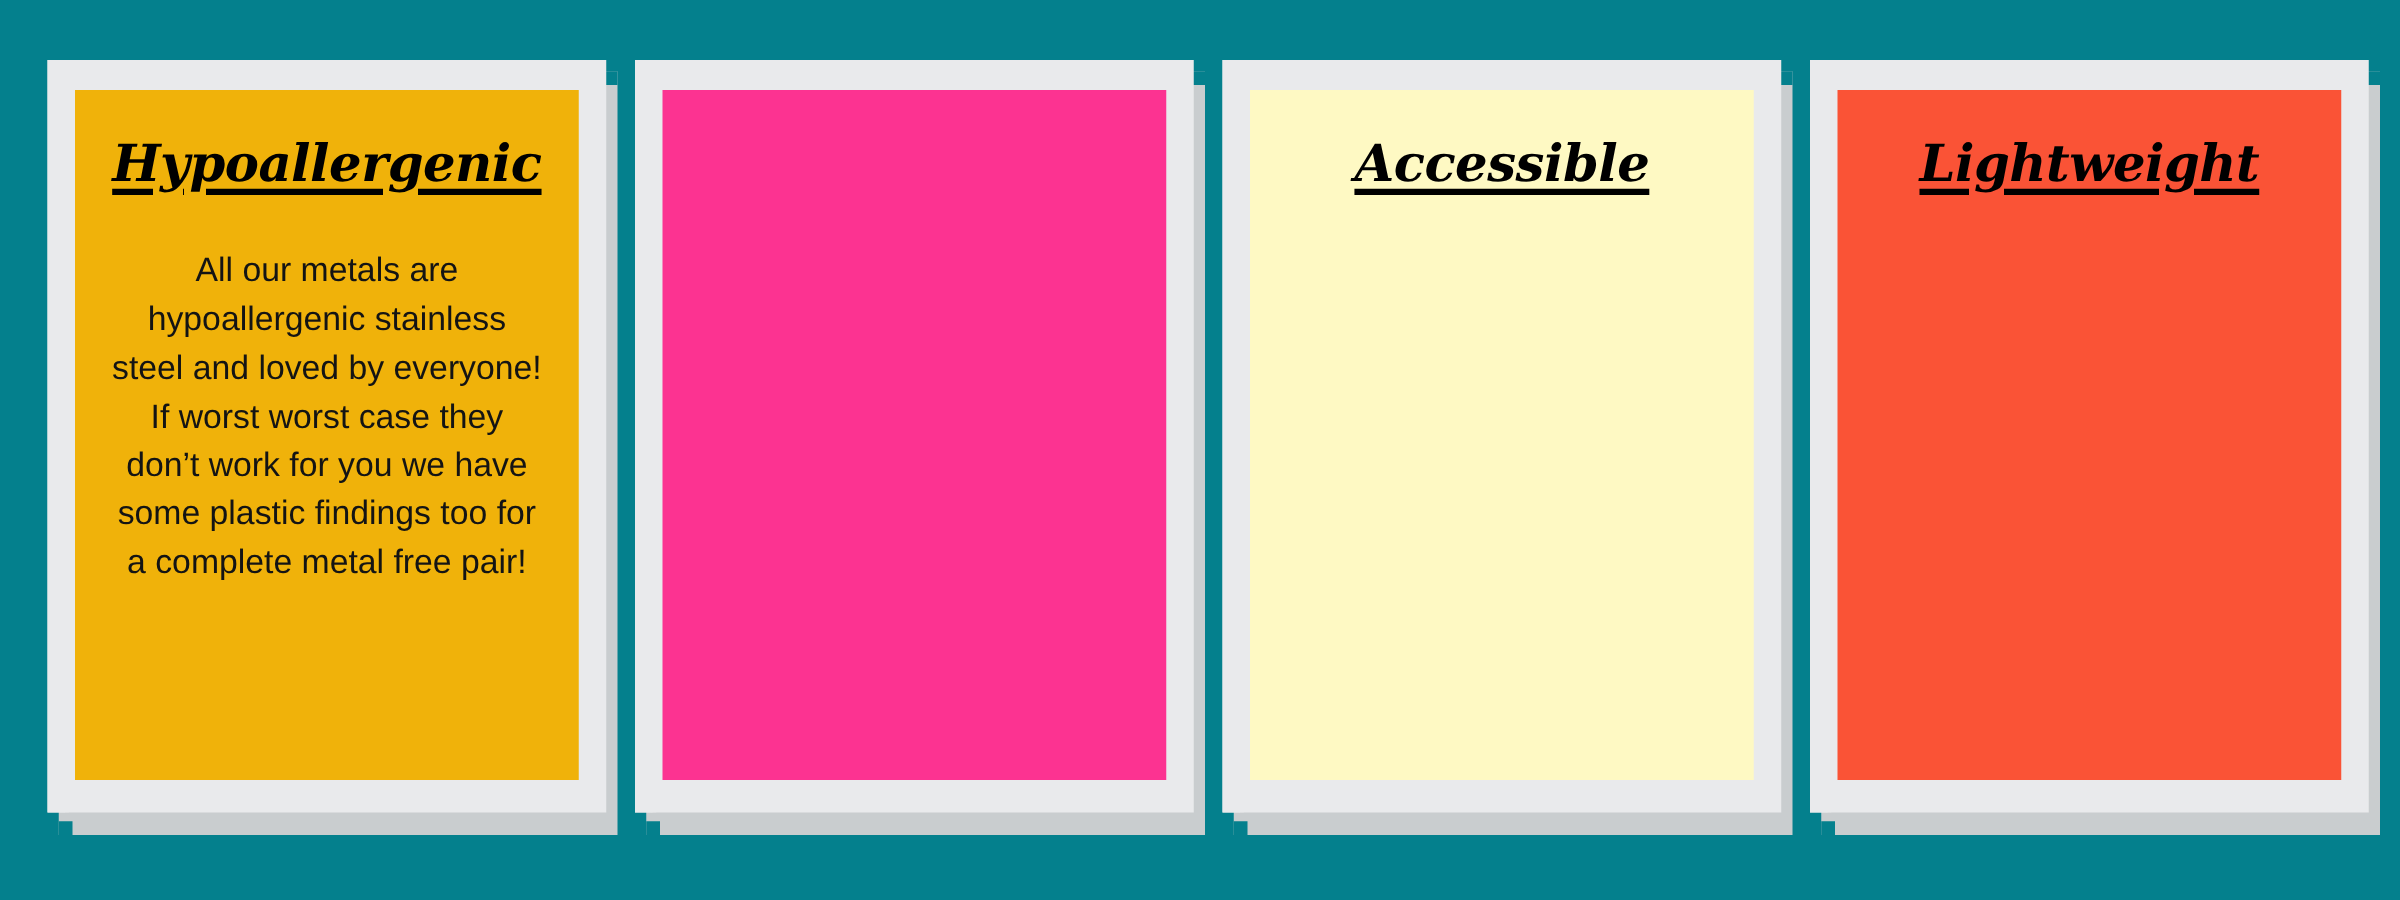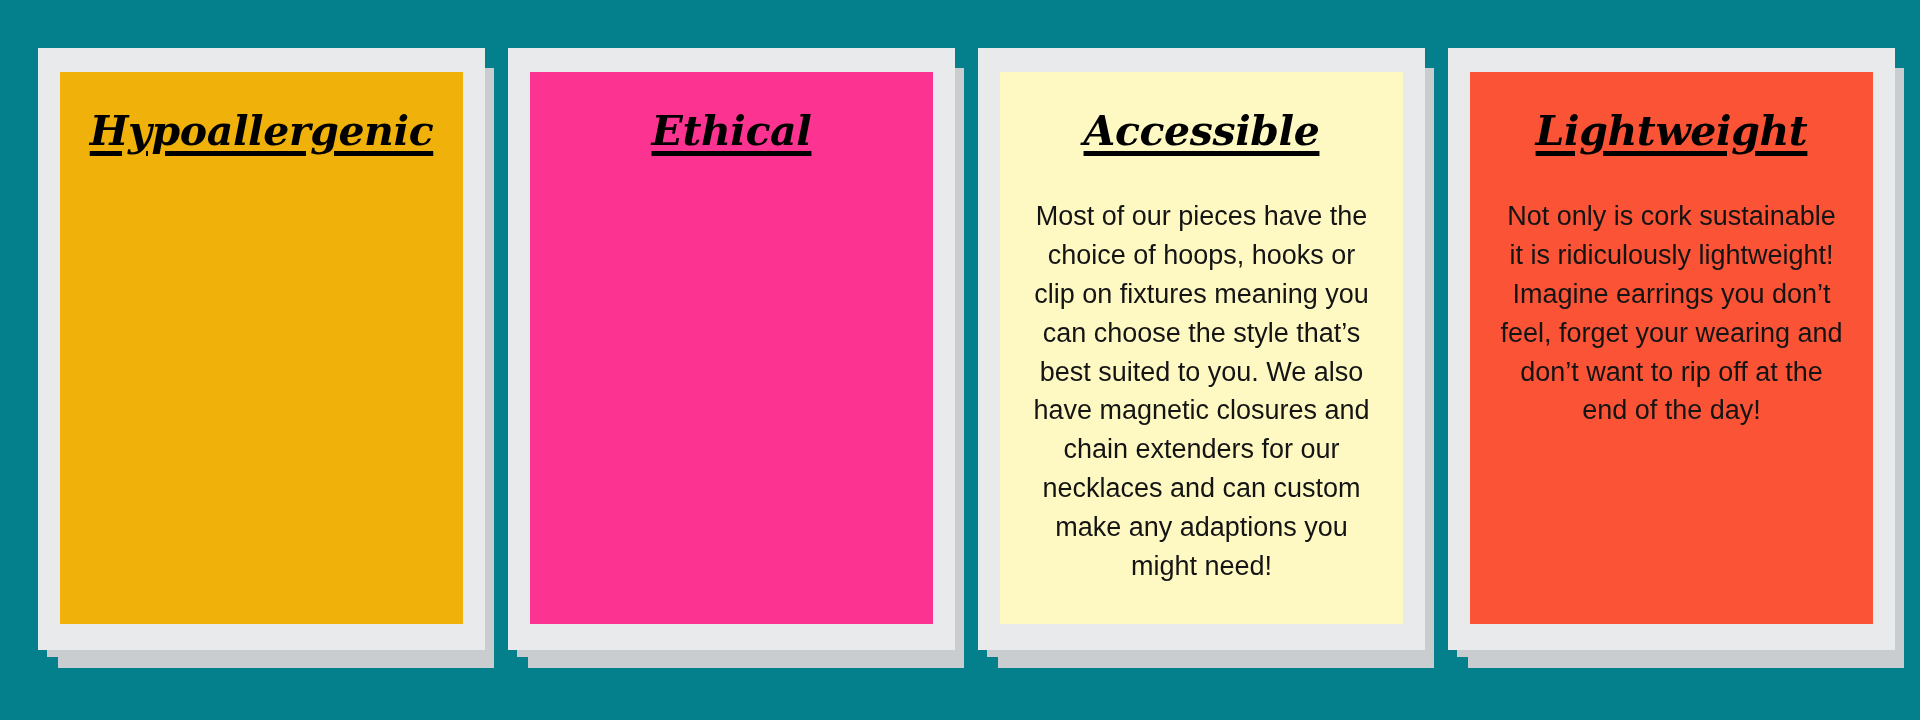--- a/index.html
+++ b/index.html
@@ -146,62 +146,60 @@
     <div class="card-wrap">
       <div class="card-bevel" style="background: rgb(201, 205, 207);">
         <div class="nick-tr" style="background: rgb(4, 128, 141);"></div>
         <div class="nick-bl" style="background: rgb(4, 128, 141);"></div>
       </div>
       <div class="card-edge-left"></div>
       <div class="card-edge-left-line"></div>
       <div class="card-frame" style="background: rgb(233, 234, 236);">
         <div class="card-panel" style="background: rgb(240, 178, 10);">
           <div class="card-title">Hypoallergenic</div>
+          <div class="card-body">All our metals are hypoallergenic stainless steel and loved by everyone! If worst worst case they don’t work for you we have some plastic findings too for a complete metal free pair!</div>
         </div>
       </div>
     </div>
 
     <div class="card-wrap">
       <div class="card-bevel" style="background: rgb(201, 205, 207);">
         <div class="nick-tr" style="background: rgb(4, 128, 141);"></div>
         <div class="nick-bl" style="background: rgb(4, 128, 141);"></div>
       </div>
       <div class="card-edge-left"></div>
       <div class="card-edge-left-line"></div>
       <div class="card-frame" style="background: rgb(233, 234, 236);">
         <div class="card-panel" style="background: rgb(252, 51, 145);">
-          <div class="card-title">Ethical</div>
         </div>
       </div>
     </div>
 
     <div class="card-wrap">
       <div class="card-bevel" style="background: rgb(201, 205, 207);">
         <div class="nick-tr" style="background: rgb(4, 128, 141);"></div>
         <div class="nick-bl" style="background: rgb(4, 128, 141);"></div>
       </div>
       <div class="card-edge-left"></div>
       <div class="card-edge-left-line"></div>
       <div class="card-frame" style="background: rgb(233, 234, 236);">
         <div class="card-panel" style="background: #fef9c3;">
           <div class="card-title">Accessible</div>
-          <div class="card-body">Most of our pieces have the choice of hoops, hooks or clip on fixtures meaning you can choose the style that’s best suited to you. We also have magnetic closures and chain extenders for our necklaces and can custom make any adaptions you might need!</div>
         </div>
       </div>
     </div>
 
     <div class="card-wrap">
       <div class="card-bevel" style="background: rgb(201, 205, 207);">
         <div class="nick-tr" style="background: rgb(4, 128, 141);"></div>
         <div class="nick-bl" style="background: rgb(4, 128, 141);"></div>
       </div>
       <div class="card-edge-left"></div>
       <div class="card-edge-left-line"></div>
       <div class="card-frame" style="background: rgb(233, 234, 236);">
         <div class="card-panel" style="background: rgb(250, 83, 54);">
           <div class="card-title">Lightweight</div>
-          <div class="card-body">Not only is cork sustainable it is ridiculously lightweight! Imagine earrings you don’t feel, forget your wearing and don’t want to rip off at the end of the day!</div>
         </div>
       </div>
     </div>
 
   </div>
 </div>
 
 </body></html>

